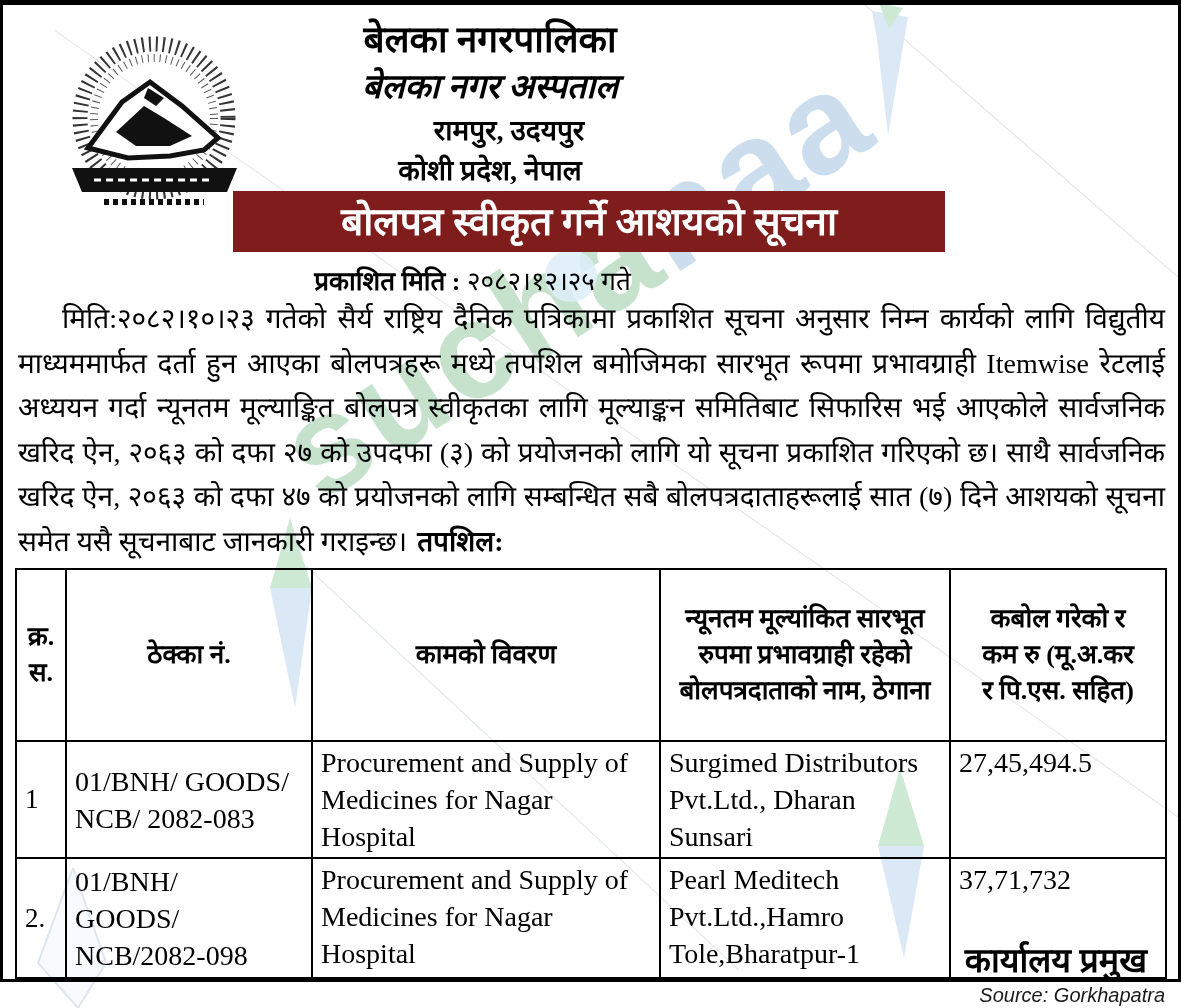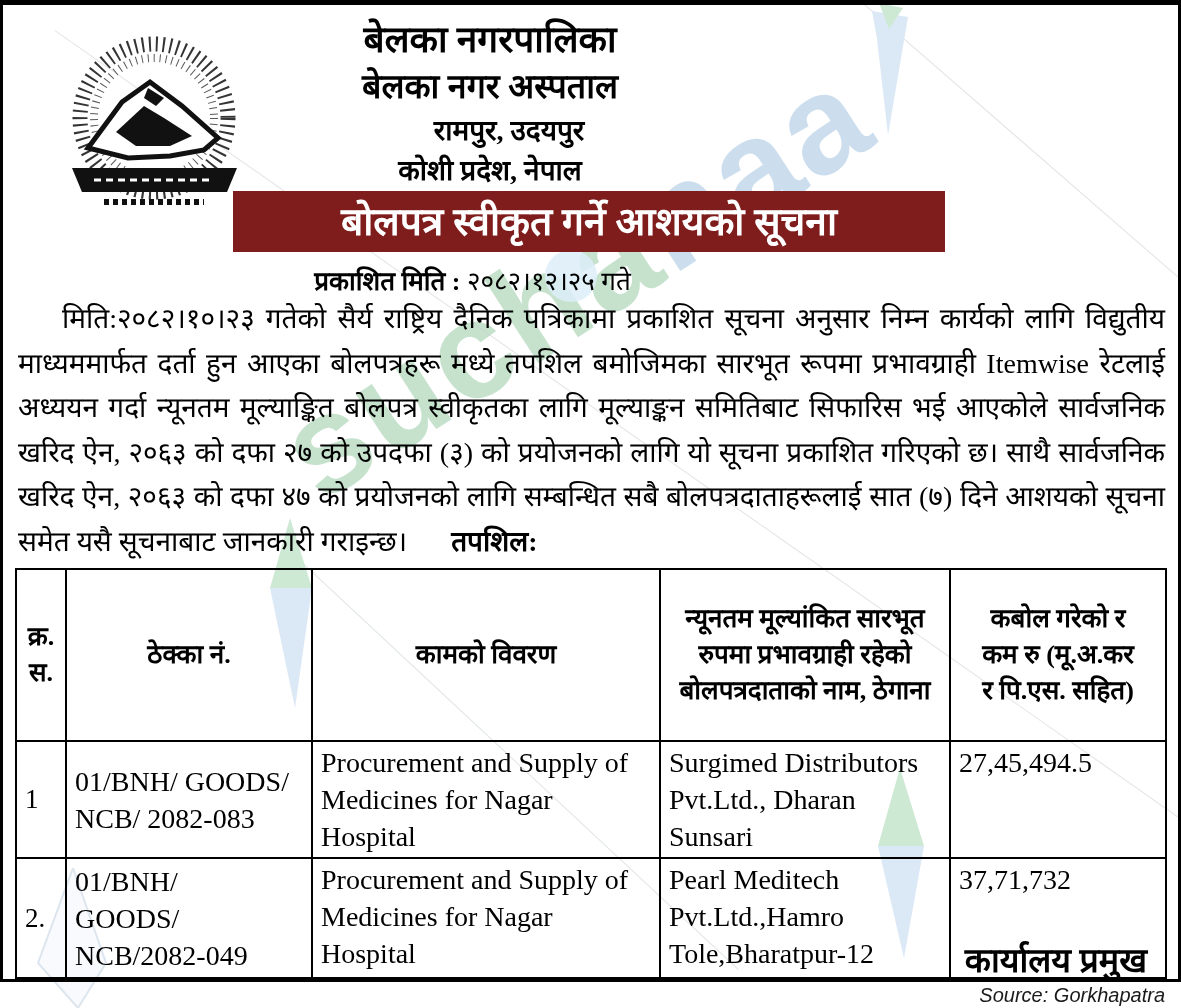--- a/index.html
+++ b/index.html
@@ -20,35 +20,35 @@
     transform:rotate(-33deg);transform-origin:left center;
     font-family:"Liberation Sans","DejaVu Sans",sans-serif;opacity:.5;
   }
   .wm .g{color:#8fc79d;}
   .wm .b{color:#9bbedd;}
   .thinline{position:absolute;border-top:1.5px solid rgba(200,206,212,.55);transform-origin:left top;z-index:1;}
   .dot{position:absolute;border-radius:50%;z-index:1;}
   
   .hline{position:absolute;left:0;width:980px;text-align:center;font-weight:bold;z-index:2;}
   .org{top:12px;font-size:37px;}
-  .dept{top:62px;font-size:34px;}
+  .dept{top:62px;font-size:34px;font-style:italic;}
   .addr1{top:110px;font-size:28px;padding-left:19px;}
   .addr2{top:150px;font-size:28px;}
   .banner{
     position:absolute;left:233px;top:191px;width:712px;height:61px;background:#7f1d1d;color:#fff;
     font-weight:bold;font-size:39px;line-height:61px;text-align:center;z-index:2;
   }
   .pubdate{position:absolute;left:0;top:262px;width:945px;text-align:center;font-size:26px;z-index:2;}
   .pubdate .lbl{font-weight:bold;}
   
   .bodytext{
     position:absolute;left:18px;top:297px;width:1147px;z-index:2;
     font-size:28px;line-height:44.5px;text-align:justify;text-indent:44px;
   }
-  .bodytext .suffix{font-weight:bold;margin-left:44px;font-family:Liberation Serif, serif;}
+  .bodytext .suffix{font-weight:bold;margin-left:10px;font-family:Liberation Serif, serif;}
   
   table.notice{
     position:absolute;left:15px;top:568px;z-index:2;border-collapse:collapse;table-layout:fixed;
     width:1150px;background:transparent;
   }
   table.notice td,table.notice th{
     border:2px solid #000;padding:2px 8px;white-space:pre-line;overflow:hidden;background:transparent;
   }
   th.ne{font-weight:bold;font-size:26px;line-height:36px;text-align:center;vertical-align:middle;}
   td.ne{font-size:27px;}
@@ -152,23 +152,23 @@
       <td class="en mid">01/BNH/ GOODS/
 NCB/ 2082-083</td>
       <td class="en top">Procurement and Supply of Medicines for Nagar Hospital</td>
       <td class="en top">Surgimed Distributors Pvt.Ltd., Dharan Sunsari</td>
       <td class="en amount">27,45,494.5</td>
     </tr>
     <tr class="r2">
       <td class="ne mid">2.</td>
       <td class="en mid">01/BNH/
 GOODS/
-NCB/2082-049</td>
+NCB/2082-098</td>
       <td class="en top">Procurement and Supply of Medicines for Nagar Hospital</td>
-      <td class="en top">Pearl Meditech Pvt.Ltd.,Hamro Tole,Bharatpur-12</td>
+      <td class="en top">Pearl Meditech Pvt.Ltd.,Hamro Tole,Bharatpur-1</td>
       <td class="en amount">37,71,732</td>
     </tr>
   </tbody>
     </table>
 
   <div class="signature">कार्यालय प्रमुख</div>
   <div class="source">Source: Gorkhapatra</div>
 
 </div>
 

